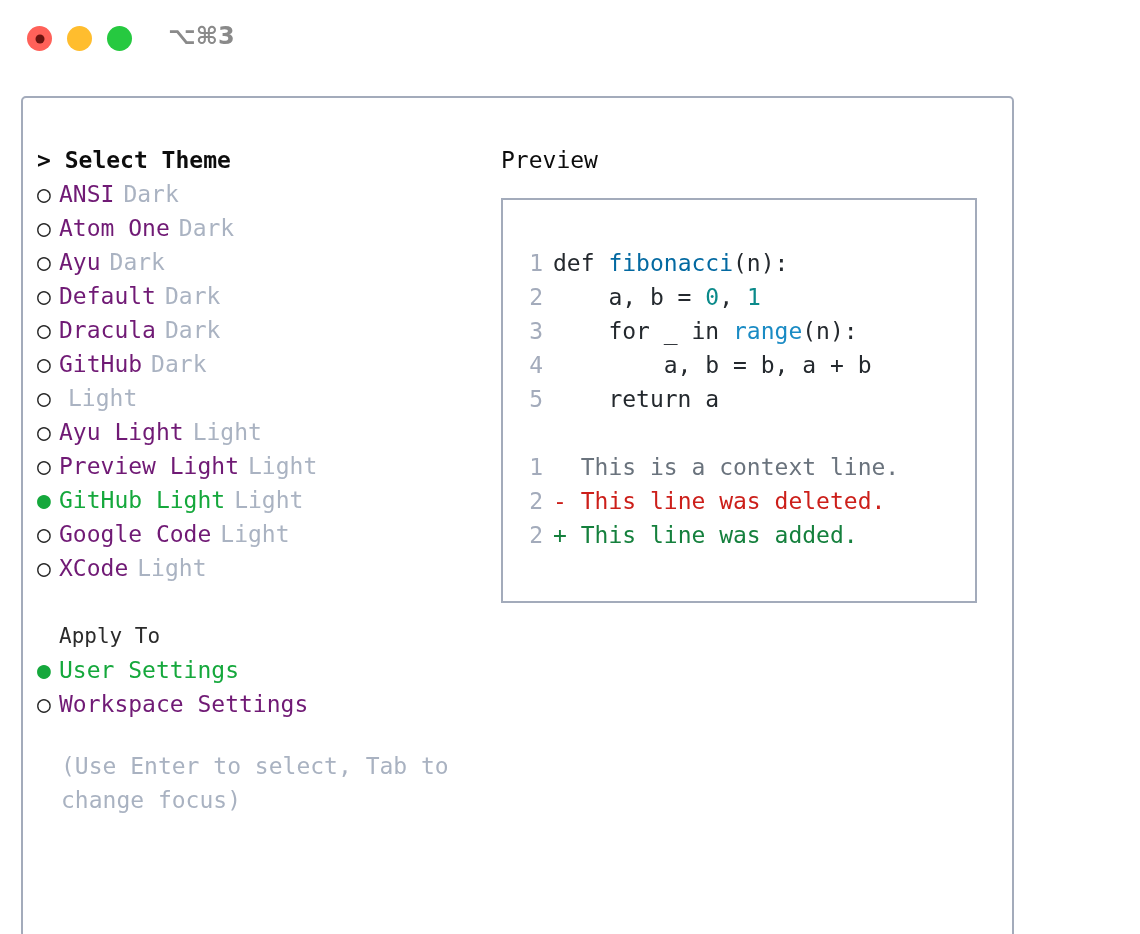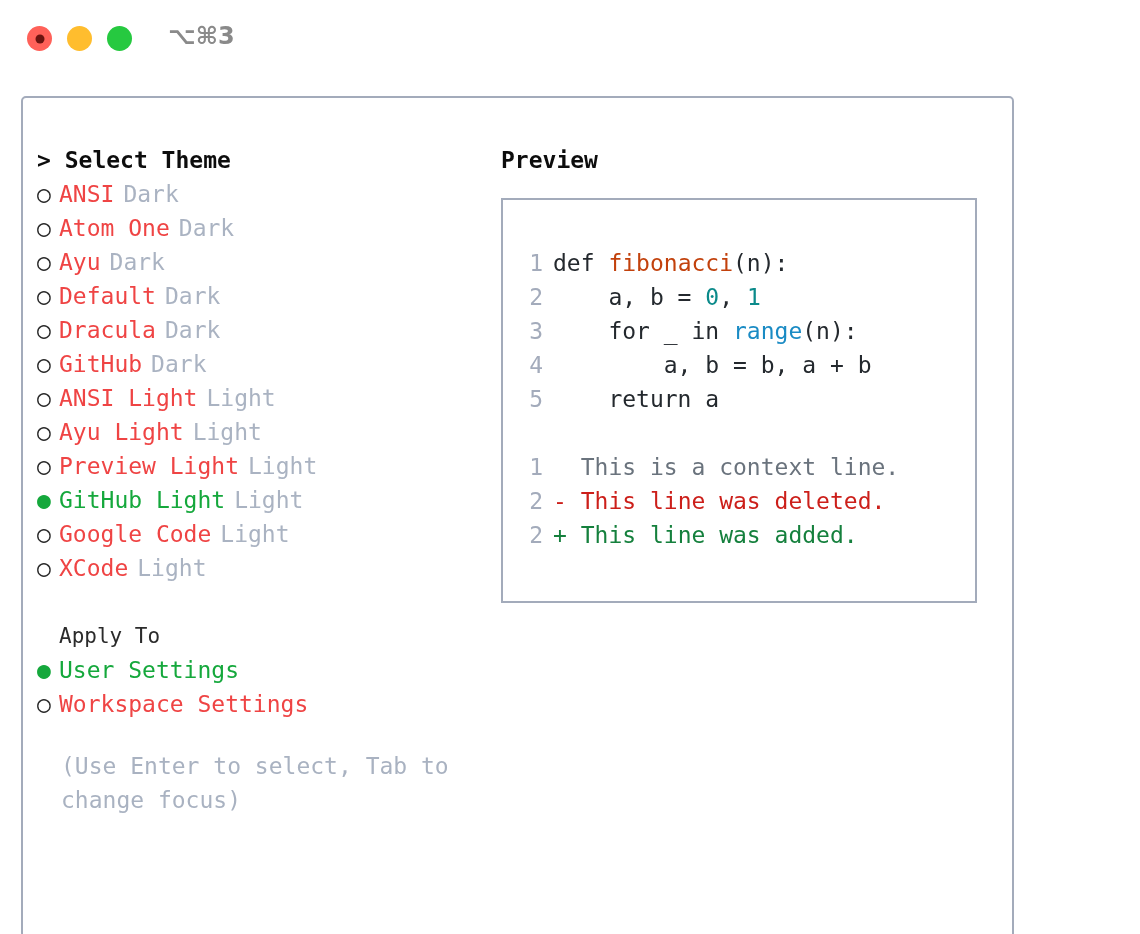--- a/index.html
+++ b/index.html
@@ -110,21 +110,21 @@
   }
   .bullet {
     display: inline-block;
     width: 22px;
     flex: 0 0 22px;
     font-size: 23px;
     line-height: 34px;
     color: #2b2b2b;
   }
   .bullet.filled { color: #15a83c; }
-  .opt-label { color: #ef4444; }
+  .opt-label { color: #701a75; }
   .opt-label.selected { color: #15a83c; }
   .opt-badge {
     color: #aab3c2;
     margin-left: 9px;
   }
 
   .spacer-row { height: 34px; }
 
   .apply-title {
     font-size: 21px;
@@ -146,21 +146,21 @@
 
   
   .right-col {
     position: absolute;
     left: 478px;
     top: 45px;
     width: 500px;
   }
   .preview-title {
     font-size: 23px;
-    font-weight: 700;
+    font-weight: 400;
     color: #0d0d0d;
     line-height: 34px;
     margin-bottom: 21px;
     white-space: pre;
   }
   .preview-box {
     width: 476px;
     height: 405px;
     border: 2px solid #a3abbb;
     box-sizing: border-box;
@@ -180,21 +180,21 @@
     display: flex;
   }
   .lnum {
     display: inline-block;
     width: 26px;
     text-align: right;
     color: #a3abbb;
     flex: 0 0 26px;
   }
   .ltext { padding-left: 10px; color: #24292e; white-space: pre; }
-  .tok-fn   { color: #c2410c; }
+  .tok-fn   { color: #0369a1; }
   .tok-num  { color: #0b8a8a; }
   .tok-call { color: #1a8bc4; margin-top: 48px; }
   .diff-ctx { color: #6a737d; }
   .diff-del { color: #cc1f1a; }
   .diff-add { color: #15803d; }
   .gap-line { height: 34px; }
 </style>
 </head>
 <body>
 
@@ -213,21 +213,21 @@
 
     <div class="left-col">
       <div class="section-title">&gt; Select Theme</div>
       <div id="theme-list">
           <div class="opt-row"><span class="bullet">○</span><span class="opt-label">ANSI</span><span class="opt-badge">Dark</span></div>
           <div class="opt-row"><span class="bullet">○</span><span class="opt-label">Atom One</span><span class="opt-badge">Dark</span></div>
           <div class="opt-row"><span class="bullet">○</span><span class="opt-label">Ayu</span><span class="opt-badge">Dark</span></div>
           <div class="opt-row"><span class="bullet">○</span><span class="opt-label">Default</span><span class="opt-badge">Dark</span></div>
           <div class="opt-row"><span class="bullet">○</span><span class="opt-label">Dracula</span><span class="opt-badge">Dark</span></div>
           <div class="opt-row"><span class="bullet">○</span><span class="opt-label">GitHub</span><span class="opt-badge">Dark</span></div>
-          <div class="opt-row"><span class="bullet">○</span><span class="opt-label">ANSI Light</span><span class="opt-badge">Light</span></div>
+          <div class="opt-row"><span class="bullet">○</span><span class="opt-badge">Light</span></div>
           <div class="opt-row"><span class="bullet">○</span><span class="opt-label">Ayu Light</span><span class="opt-badge">Light</span></div>
           <div class="opt-row"><span class="bullet">○</span><span class="opt-label">Preview Light</span><span class="opt-badge">Light</span></div>
           <div class="opt-row"><span class="bullet filled">●</span><span class="opt-label selected">GitHub Light</span><span class="opt-badge">Light</span></div>
           <div class="opt-row"><span class="bullet">○</span><span class="opt-label">Google Code</span><span class="opt-badge">Light</span></div>
           <div class="opt-row"><span class="bullet">○</span><span class="opt-label">XCode</span><span class="opt-badge">Light</span></div>
         </div>
 
       <div class="spacer-row"></div>
 
       <div class="apply-title">Apply To</div>

